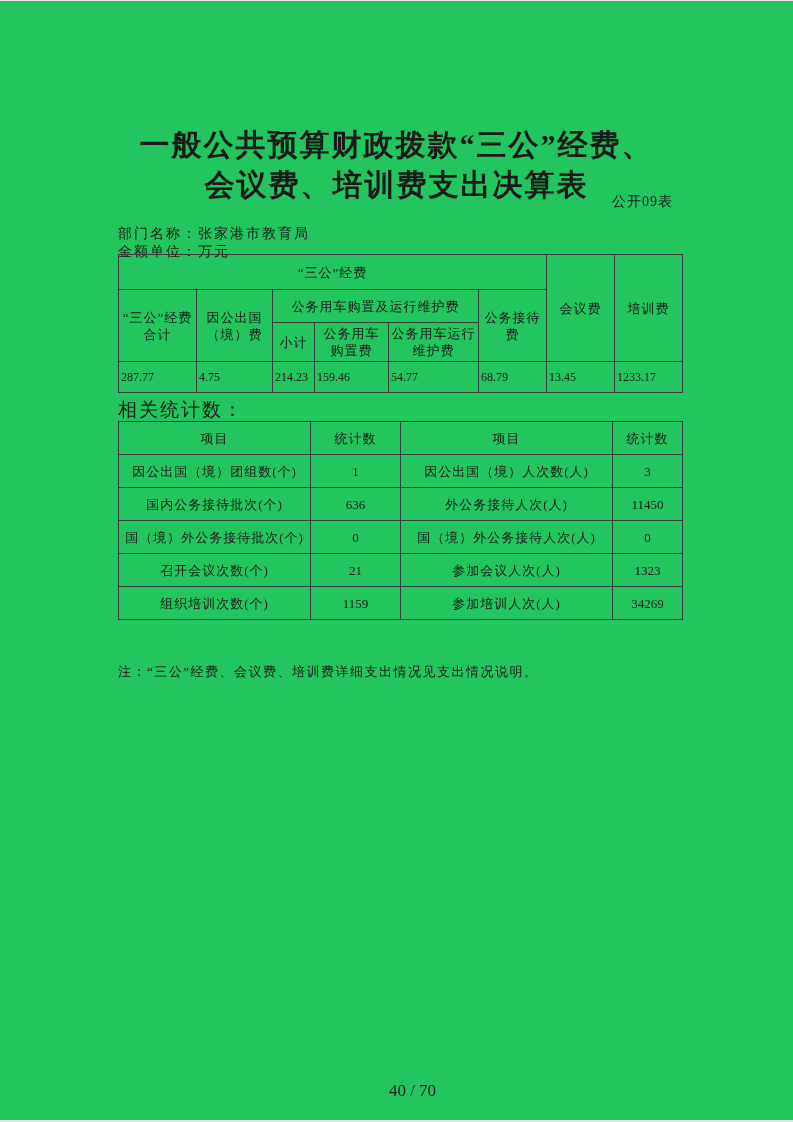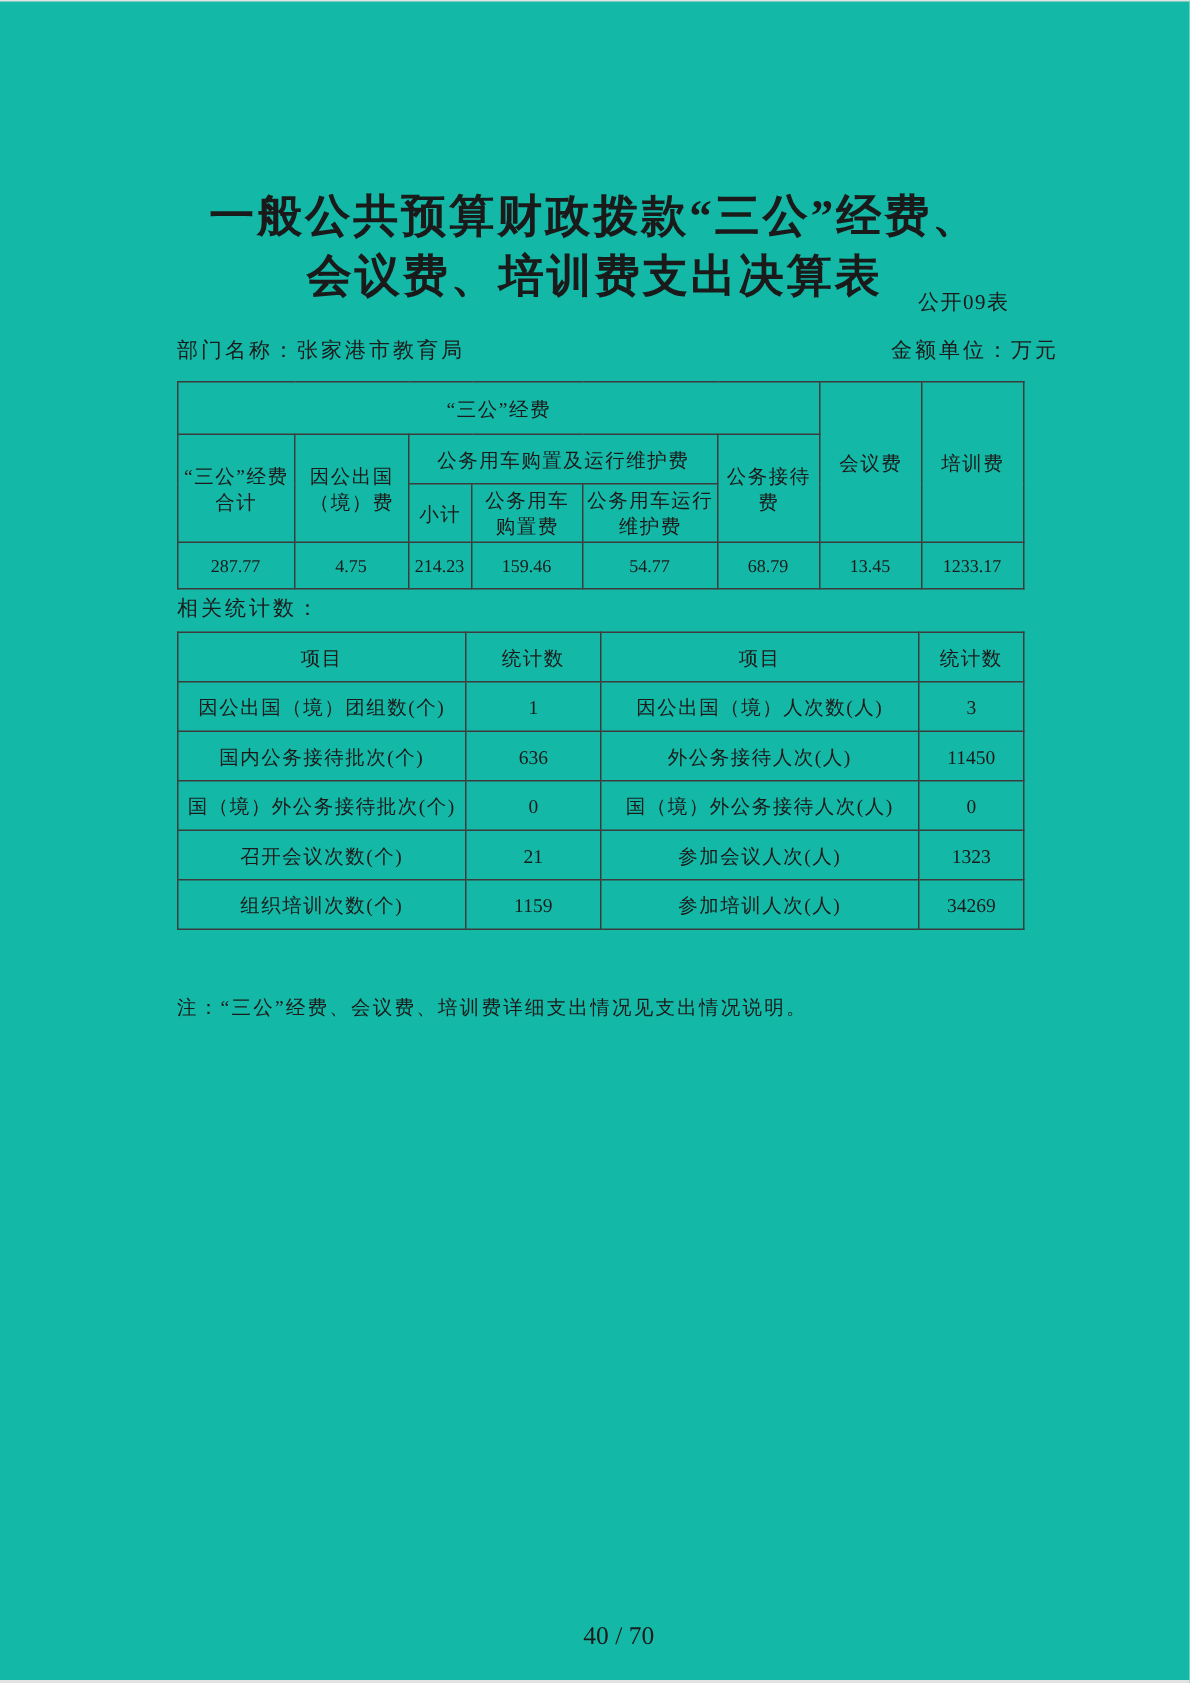--- a/index.html
+++ b/index.html
@@ -6,38 +6,38 @@
   html, body { background: #ffffff; }
   body {
     width: 793px; height: 1122px;
     position: relative;
     font-family: "Liberation Serif", "DejaVu Serif", serif;
     color: #1a1a1a;
     overflow: hidden;
   }
   .page {
     position: absolute; inset: 0;
-    background: #14b8a6;
+    background: #22c55e;
     border-top: 1px solid #e2e2e2;
     border-bottom: 2px solid #e2e2e2;
   }
   .title {
     position: absolute; top: 124px; left: 0; right: 0;
     text-align: center;
     font-size: 30px; font-weight: 700;
     letter-spacing: 2px; line-height: 40px;
   }
   .open-label {
     position: absolute; top: 192px; right: 120px;
     font-size: 14px; letter-spacing: 1px;
   }
   .meta-row {
     position: absolute; top: 224px; left: 118px; width: 588px;
     display: flex; justify-content: space-between;
-    font-size: 14px; letter-spacing: 2px;
+    font-size: 14px; letter-spacing: 2px; flex-direction: column;
   }
   table {
     position: absolute; left: 118px;
     border-collapse: collapse; table-layout: fixed;
     width: 564px;
   }
   .t1 { top: 253px; }
   .t2 { top: 420px; }
   th, td {
     border: 1px solid #3c3c3c;
@@ -49,30 +49,30 @@
     vertical-align: middle;
     padding: 2px;
     overflow: hidden;
     margin-left: 24px;
   }
   .t1 tr.hrow1 { height: 35px; }
   .t1 tr.hrow2 { height: 33px; }
   .t1 tr.hrow3 { height: 33px; }
   .t1 tr.vrow  { height: 31px; }
   .t1 td.num {
-    text-align: center;
+    text-align: left;
     padding-right: 3px;
     font-size: 12px;
     letter-spacing: 0;
   }
   .t2 tr { height: 33px; }
   .t2 td.cnt { font-size: 13px; letter-spacing: 0; }
   .stats-label {
     position: absolute; top: 396px; left: 118px;
-    font-size: 14px; letter-spacing: 2px;
+    font-size: 19px; letter-spacing: 2px;
   }
   .note {
     position: absolute; top: 662px; left: 118px;
     font-size: 13px; letter-spacing: 1.5px;
   }
   .page-number {
     position: absolute; top: 1080px; left: 0; right: 0;
     text-align: center;
     font-size: 17px;
     padding-left: 32px;

